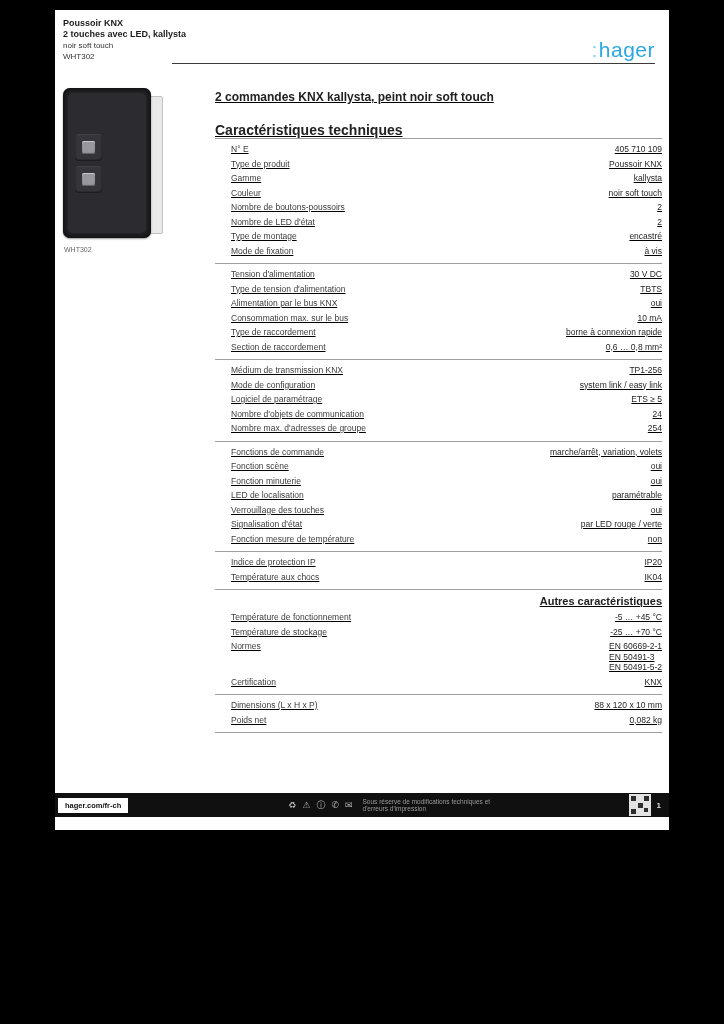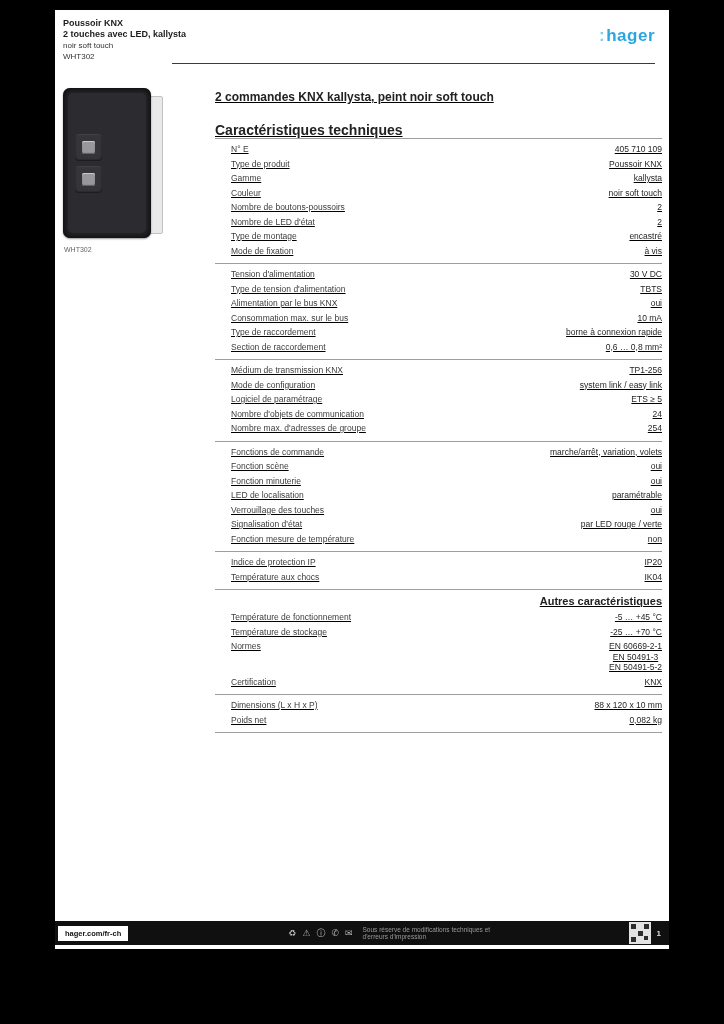--- a/index.html
+++ b/index.html
@@ -1,51 +1,51 @@
 <!DOCTYPE html>
 <html><head>
 <meta charset="utf-8">
 <style>
   html,body{margin:0;padding:0;}
   body{
     width:724px;height:1024px;background:#000;position:relative;overflow:hidden;
     font-family:"Liberation Sans","DejaVu Sans",sans-serif;
   }
   .page{
-    position:absolute;left:55px;top:10px;width:614px;height:939px;
+    position:absolute;left:55px;top:10px;width:614px;height:820px;
     background:#fff;overflow:hidden;
   }
   
   .header-text{position:absolute;left:8px;top:8px;line-height:11px;color:#1d1d1d;}
   .header-text .h-bold{font-weight:bold;font-size:9px;}
   .header-text .h-small{font-size:8px;color:#333;}
   .header-rule{position:absolute;left:117px;right:14px;top:53px;border-top:1.5px solid #3a3a3a;}
-  .logo{position:absolute;right:14px;top:16px;font-weight:bold;font-size:17px;color:#2aa6e0;letter-spacing:.5px;}
+  .logo{position:absolute;right:14px;top:28px;font-weight:normal;font-size:21px;color:#2aa6e0;letter-spacing:.5px;}
   .logo .colon{color:#7fd0f2;margin-right:1px;}
   
   .figure{position:absolute;left:8px;top:78px;width:100px;height:156px;}
   .device-tab{position:absolute;right:0;top:8px;width:12px;height:136px;background:#e9e9e9;border:1px solid #c2c2c2;border-radius:2px;}
   .device-body{position:absolute;left:0;top:0;width:88px;height:150px;background:#242428;border-radius:7px;box-shadow:inset 0 0 6px #000,0 1px 2px rgba(0,0,0,.4);}
   .device-plate{position:absolute;left:5px;top:5px;right:5px;bottom:5px;border-radius:5px;background:#2b2b30;}
   .btn-col{position:absolute;left:12px;top:46px;}
   .dev-btn{width:27px;height:27px;background:#343439;border-radius:4px;margin-bottom:5px;position:relative;box-shadow:inset 0 1px 1px rgba(255,255,255,.08),inset 0 -1px 2px rgba(0,0,0,.6);}
   .dev-btn .cap{position:absolute;left:7px;top:7px;width:13px;height:13px;background:#97979d;border-radius:2px;box-shadow:inset 0 1px 0 #c9c9ce,inset 0 -1px 1px #5c5c60;}
   .figure-caption{position:absolute;left:1px;top:158px;font-size:7px;color:#666;}
   
   .content{position:absolute;left:160px;top:80px;width:447px;text-decoration:underline;}
   .title{font-size:12px;font-weight:bold;color:#222;margin:0 0 18px 0;}
   .section-heading{font-size:14px;font-weight:bold;color:#222;margin:0 0 0 0;}
   .spec-group{border-bottom:1px solid #9e9e9e;padding:3px 0 5px 0;}
   .spec-group:first-child{border-top:1px solid #9e9e9e;}
   .spec-heading{font-size:11px;font-weight:bold;color:#222;margin:2px 0 3px 0;text-align:right;}
   .spec-row{display:flex;justify-content:space-between;align-items:flex-start;padding:2px 0;font-size:8.5px;line-height:10.5px;margin-left:16px;}
   .spec-label{color:#3c3c3c;padding-right:12px;flex-shrink:0;max-width:62%;}
-  .spec-value{color:#1f1f1f;text-align:center;white-space:pre-line;max-width:55%;}
-  
-  .footer{position:absolute;left:0;right:0;bottom:4px;height:24px;background:#101010;display:flex;align-items:center;}
+  .spec-value{color:#1f1f1f;text-align:left;white-space:pre-line;max-width:55%;}
+  
+  .footer{position:absolute;left:0;right:0;bottom:13px;height:24px;background:#101010;display:flex;align-items:center;}
   .site-chip{background:#fff;color:#111;font-size:7.5px;font-weight:bold;padding:3px 7px;margin-left:3px;}
   .footer-mid{display:flex;align-items:center;gap:6px;margin-left:160px;}
   .f-icon{color:#b9b9b9;font-size:9px;line-height:9px;}
   .footer-note{color:#9a9a9a;font-size:6.5px;line-height:7.5px;width:130px;margin-left:10px;}
   .footer-right{margin-left:auto;margin-right:5px;display:flex;align-items:center;gap:6px;}
   .qr{width:22px;height:22px;background:#e3e3e3;position:relative;}
   .qr i{position:absolute;width:5px;height:5px;background:#2d2d2d;}
   .qr i:nth-child(1){left:2px;top:2px;}
   .qr i:nth-child(2){right:2px;top:2px;}
   .qr i:nth-child(3){left:2px;bottom:2px;}

